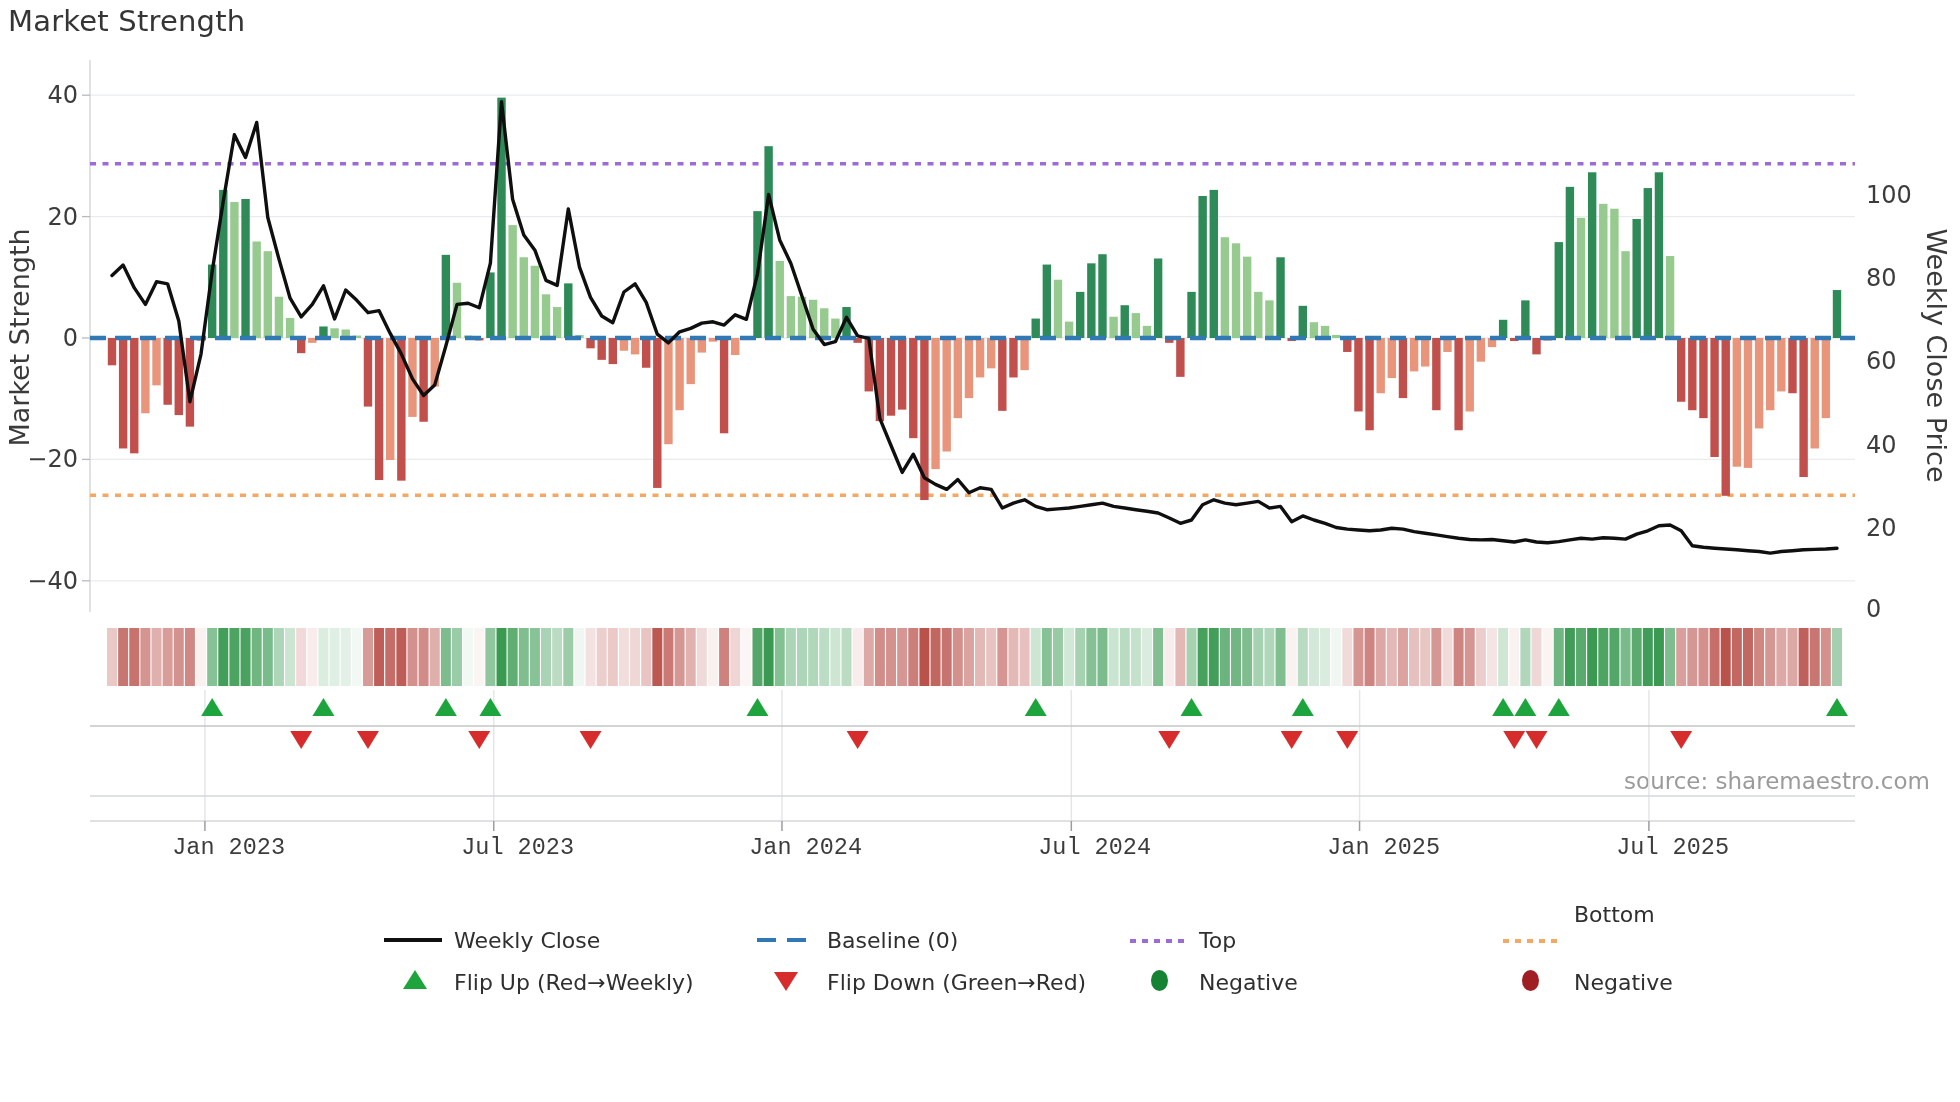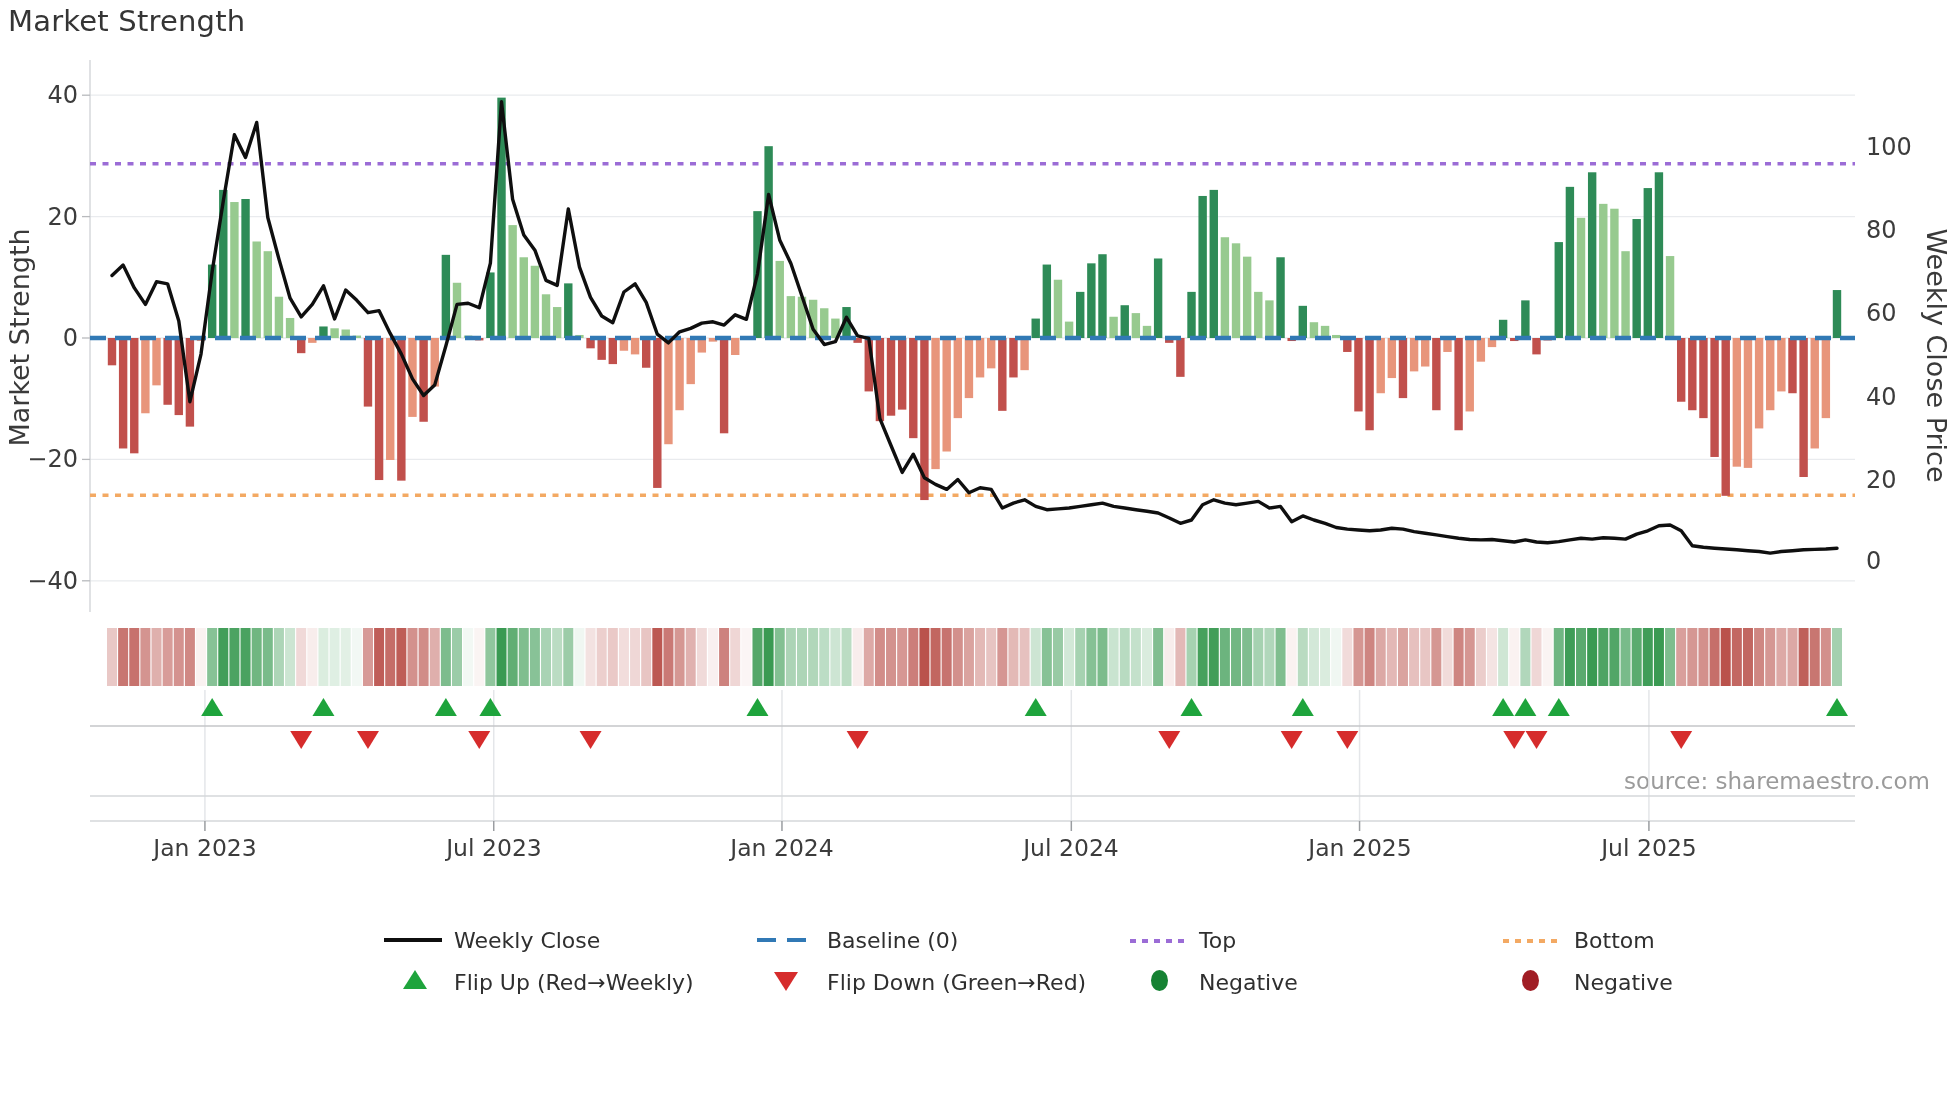--- a/index.html
+++ b/index.html
@@ -4,22 +4,22 @@
 <style>
   html,body{margin:0;padding:0;background:#ffffff;}
   body{width:1960px;height:1102px;position:relative;font-family:"DejaVu Sans","Liberation Sans",sans-serif;color:#3a3a3a;overflow:hidden;}
   .abs{position:absolute;}
   #chart-title{left:8px;top:4px;font-size:29px;color:#353535;letter-spacing:.2px;}
   .ylab{font-size:27px;color:#3a3a3a;text-align:center;}
   #ylab-left{left:-146px;top:322px;width:330px;transform:rotate(-90deg);}
   #ylab-right{left:1766px;top:340px;width:340px;transform:rotate(90deg);}
   .tick{font-size:24px;color:#3c3c3c;line-height:28px;}
   .ltick{width:70px;left:8px;text-align:right;}
-  .rtick{left:1866px;text-align:left;}
-  .xtick{width:160px;top:834px;text-align:center;font-size:23.5px;}
+  .rtick{left:1866px;text-align:left;margin-top:48px;}
+  .xtick{width:160px;top:834px;text-align:right;font-size:23.5px;font-family:Liberation Mono, monospace;}
   #source-note{right:30px;top:768px;font-size:23px;color:#9b9b9b;}
   .leg-label{font-size:22px;color:#2f2f2f;line-height:30px;}
   .sw-line{height:4px;width:58px;top:938px;}
   .sw-dash{height:4px;width:56px;top:938px;}
   .sw-dot{height:3.5px;width:56px;top:939px;}
   .tri-up{width:0;height:0;border-left:12px solid transparent;border-right:12px solid transparent;border-bottom:19px solid #1ea43c;top:970px;}
   .tri-down{width:0;height:0;border-left:12px solid transparent;border-right:12px solid transparent;border-top:19px solid #d62c2c;top:972px;}
   .dot-pos{width:17px;height:21px;border-radius:50%;top:970px;}
   svg{position:absolute;left:0;top:0;}
 </style>
@@ -426,21 +426,21 @@
   <div class="abs sw-line" style="left: 384px; background: rgb(15, 15, 15);"></div>
   <div class="abs leg-label" style="left:454px;top:926px">Weekly Close</div>
 
   <div class="abs sw-dash" style="left: 757px; background: repeating-linear-gradient(90deg, rgb(49, 121, 181) 0px, rgb(49, 121, 181) 19px, transparent 19px, transparent 30px);"></div>
   <div class="abs leg-label" style="left:827px;top:926px">Baseline (0)</div>
 
   <div class="abs sw-dot" style="left: 1130px; background: repeating-linear-gradient(90deg, rgb(155, 108, 214) 0px, rgb(155, 108, 214) 6px, transparent 6px, transparent 12px);"></div>
   <div class="abs leg-label" style="left:1199px;top:926px">Top</div>
 
   <div class="abs sw-dot" style="left: 1503px; background: repeating-linear-gradient(90deg, rgb(243, 169, 99) 0px, rgb(243, 169, 99) 6px, transparent 6px, transparent 12px);"></div>
-  <div class="abs leg-label" style="left:1574px;top:926px">Bottom</div>
+  <div class="abs leg-label" style="left:1574px;top:900px">Bottom</div>
 
   <div class="abs tri-up" style="left: 403px; border-bottom-color: rgb(30, 164, 60);"></div>
   <div class="abs leg-label" style="left:454px;top:968px">Flip Up (Red→Weekly)</div>
 
   <div class="abs tri-down" style="left: 774px; border-top-color: rgb(214, 44, 44);"></div>
   <div class="abs leg-label" style="left:827px;top:968px">Flip Down (Green→Red)</div>
 
   <div class="abs dot-pos" style="left: 1151px; background: rgb(22, 130, 51);"></div>
   <div class="abs leg-label" style="left:1199px;top:968px">Negative</div>
 

